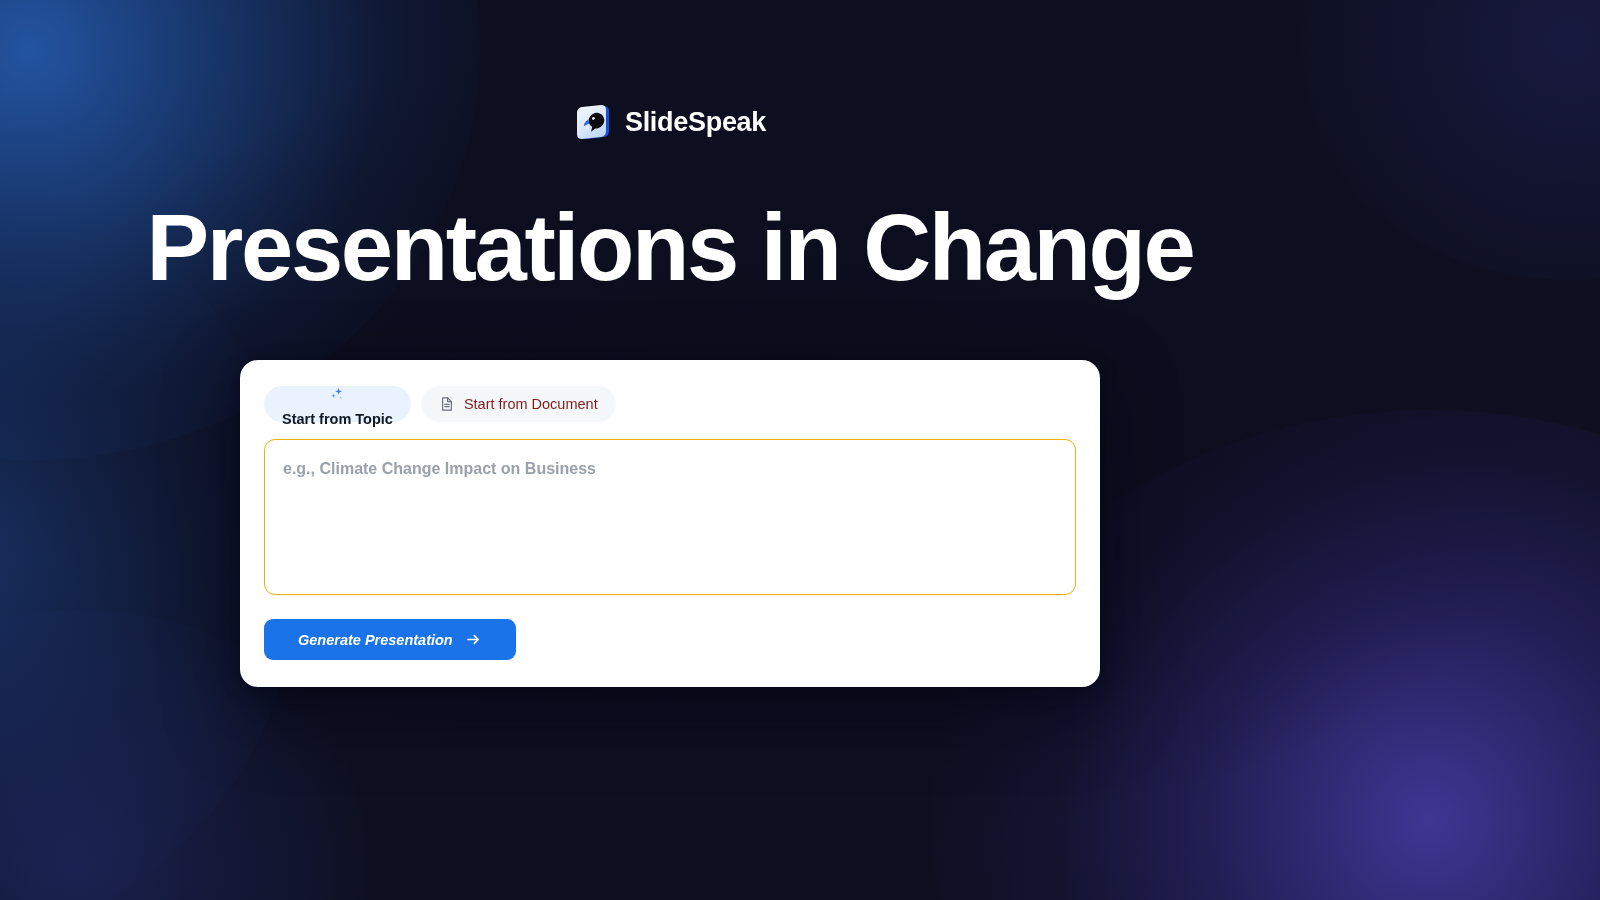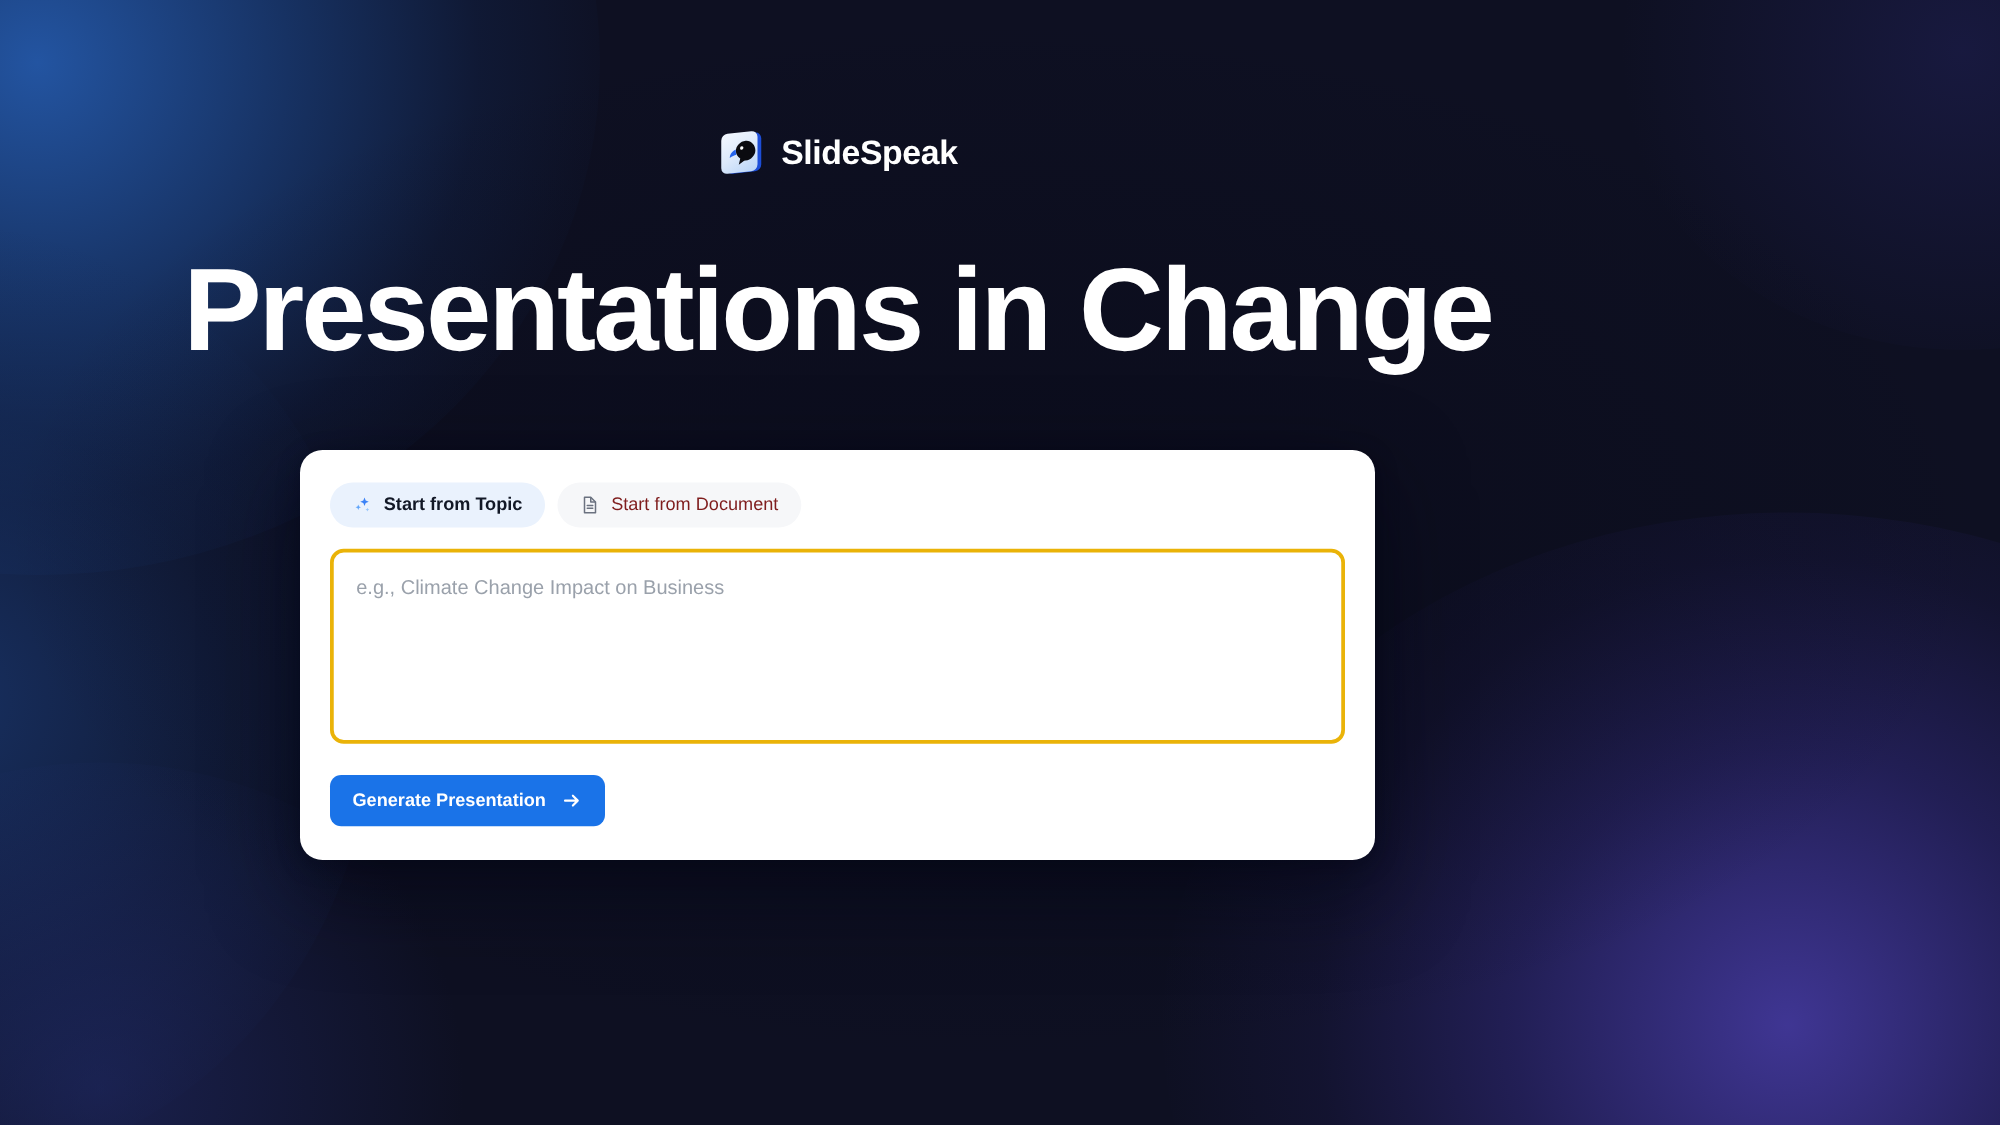--- a/index.html
+++ b/index.html
@@ -182,68 +182,71 @@
     border-radius: 999px;
     font-family: "Liberation Sans", sans-serif;
     font-size: 14.5px;
     font-weight: 600;
     cursor: pointer;
     white-space: nowrap;
   }
   .tab.active {
     background: #eaf2fd;
     color: #121826;
+    flex-direction: column;
   }
   .tab.inactive {
     background: #f6f7f9;
     color: #7f1d1d;
     font-weight: 400;
   }
   .tab .tab-icon {
     display: inline-flex;
     align-items: center;
     justify-content: center;
     width: 16px;
     height: 16px;
     flex: none;
   }
 
   .topic-field {
     margin-top: 17px;
     width: 100%;
     height: 156px;
-    border: 3px solid #eab308;
+    border: 1px solid #eab308;
     border-radius: 11px;
     background: #ffffff;
     padding: 17px 18px;
     font-family: "Liberation Sans", sans-serif;
     font-size: 16px;
     color: #1f2937;
     resize: none;
     outline: none;
     line-height: 1.5;
+    font-weight: bold;
   }
   .topic-field::placeholder { color: #9aa1ab; }
 
   .actions { margin-top: 20px; }
   .generate-btn {
     display: inline-flex;
     align-items: center;
     gap: 12px;
     height: 41px;
-    padding: 0 18px;
+    padding: 0 34px;
     border: none;
     border-radius: 9px;
     background: #1a73e8;
     color: #ffffff;
     font-family: "Liberation Sans", sans-serif;
     font-size: 14.5px;
     font-weight: 700;
     cursor: pointer;
     white-space: nowrap;
+    font-style: italic;
   }
   .generate-btn .arrow-icon {
     display: inline-flex;
     align-items: center;
     justify-content: center;
     width: 17px;
     height: 17px;
     flex: none;
   }
 </style>

